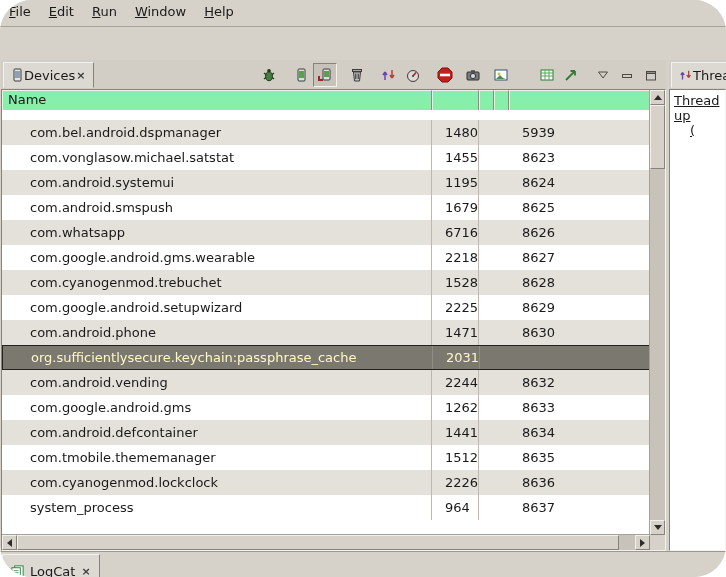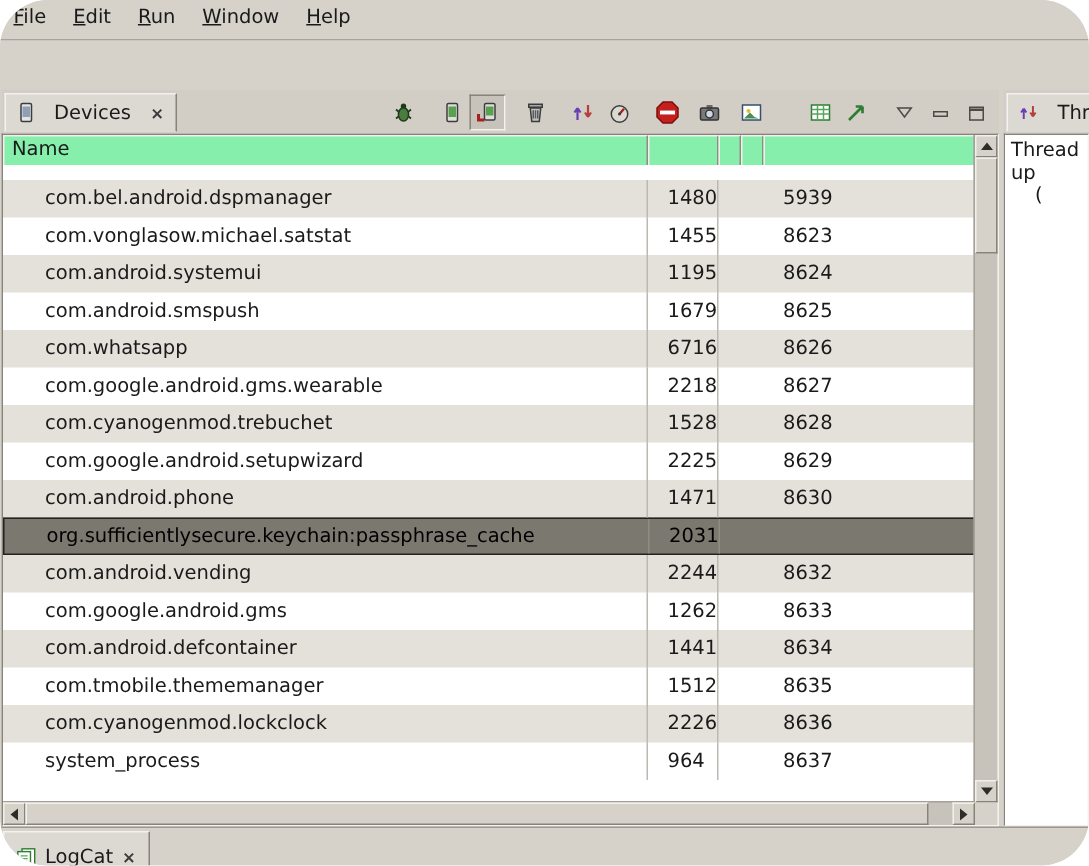--- a/index.html
+++ b/index.html
@@ -13,21 +13,21 @@
     border-bottom:1px solid #a8a49c;background:#d6d2ca;display:flex;align-items:stretch;}
   .menu-item{padding:4px 9px 0 9px;cursor:default;}
   .menu-item u{text-decoration:underline;}
   
   #toolbar-strip{position:absolute;left:0;top:27px;width:726px;height:33px;background:#d6d2ca;}
   
   .panel{position:absolute;top:60px;height:491px;}
   #left-panel{left:1px;width:665px;}
   #right-panel{left:669px;width:57px;overflow:hidden;}
   .tabbar{position:absolute;left:0;top:0;right:0;height:29px;background:#d2cec6;}
-  .view-tab{position:absolute;left:2px;top:2px;height:26px;display:flex;align-items:center;gap:12px;
+  .view-tab{position:absolute;left:2px;top:2px;height:26px;display:flex;align-items:center;gap:0;
     padding:0 7px;background:#dcd8d2;border:1px solid;border-color:#f4f2ee #87837b #dcd8d2 #f4f2ee;
     box-sizing:border-box;white-space:nowrap;}
   .tab-close{font-size:11px;font-weight:bold;color:#3a3a3a;padding:0 1px;cursor:default;}
   
   #view-toolbar{position:absolute;right:3px;top:2px;height:26px;display:flex;align-items:center;}
   .tbtn{width:24px;height:24px;display:flex;align-items:center;justify-content:center;flex:0 0 auto;}
   .tbtn.pressed{background:#c7c3bb;border:1px solid;border-color:#87837b #f4f2ee #f4f2ee #87837b;
     box-sizing:border-box;}
   .gap8{margin-left:8px;} .gap20{margin-left:22px;} .gap4{margin-left:4px;}
   
@@ -41,21 +41,21 @@
   .th-port{flex:1 1 auto;}
   #rows-host{position:absolute;left:0;top:20px;right:15px;bottom:15px;background:#fff;overflow:hidden;}
   .partial-row{height:10px;background:#fff;}
   .row{height:25px;display:flex;align-items:center;line-height:25px;}
   .row.alt{background:#e4e1da;}
   .cell{box-sizing:border-box;border-right:1px solid #bdb9b2;overflow:hidden;white-space:nowrap;}
   .cell-name{flex:0 0 430px;padding-left:28px;}
   .cell-pid{flex:0 0 47px;padding-left:13px;}
   .cell-a{flex:0 0 15px;} .cell-b{flex:0 0 15px;}
   .cell-port{flex:1 1 auto;padding-left:13px;border-right:none;}
-  .row.sel{background:#7b7870;color:#000000;border:1px solid #24221e;box-sizing:border-box;
+  .row.sel{background:#7b7870;color:#fef9c3;border:1px solid #24221e;box-sizing:border-box;
     line-height:23px;box-shadow:0 1px 0 rgba(250,250,248,0.9);}
   .row.sel .cell{border-right-color:#8f8c84;}
   
   #vscroll{position:absolute;right:0;top:0;bottom:15px;width:15px;background:#c7c3bb;
     border-left:1px solid #a5a199;}
   #hscroll{position:absolute;left:0;right:15px;bottom:0;height:15px;background:#c7c3bb;
     border-top:1px solid #a5a199;}
   .sb-btn{position:absolute;width:15px;height:15px;background:#d6d2ca;box-sizing:border-box;
     border:1px solid;border-color:#f2f0ec #87837b #87837b #f2f0ec;
     display:flex;align-items:center;justify-content:center;}
@@ -64,21 +64,21 @@
   .tri-down{border-left:4px solid transparent;border-right:4px solid transparent;border-top:5px solid #2e2c28;}
   .tri-left{border-top:4px solid transparent;border-bottom:4px solid transparent;border-right:5px solid #2e2c28;}
   .tri-right{border-top:4px solid transparent;border-bottom:4px solid transparent;border-left:5px solid #2e2c28;}
   #vscroll-thumb{position:absolute;left:0;top:15px;width:15px;height:64px;background:#d6d2ca;
     box-sizing:border-box;border:1px solid;border-color:#f2f0ec #87837b #87837b #f2f0ec;}
   #hscroll-thumb{position:absolute;top:0;left:15px;width:calc(100% - 46px);height:15px;background:#d6d2ca;
     box-sizing:border-box;border:1px solid;border-color:#f2f0ec #87837b #87837b #f2f0ec;}
   #scroll-corner{position:absolute;right:0;bottom:0;width:15px;height:15px;background:#d6d2ca;}
   
   #threads-content{position:absolute;left:0;top:29px;right:0;bottom:0;background:#ffffff;
-    border:1px solid;border-color:#87837b #f4f2ee #f4f2ee #87837b;padding:3px 4px;box-sizing:border-box;}
+    border:1px solid;border-color:#87837b #f4f2ee #f4f2ee #87837b;padding:3px 4px;box-sizing:border-box;text-decoration:underline;}
   #threads-line2{padding-left:16px;}
   
   #bottom-strip{position:absolute;left:0;top:551px;width:726px;height:26px;background:#d6d2ca;
     border-top:1px solid #9c988f;}
   #logcat-tab{position:absolute;left:2px;top:2px;height:34px;display:flex;align-items:center;gap:5px;
     padding:0 7px;background:#dcd8d2;border:1px solid;border-color:#f4f2ee #87837b #87837b #f4f2ee;
     box-sizing:border-box;}
   .icon{display:flex;align-items:center;justify-content:center;}
 </style>
 </head>

